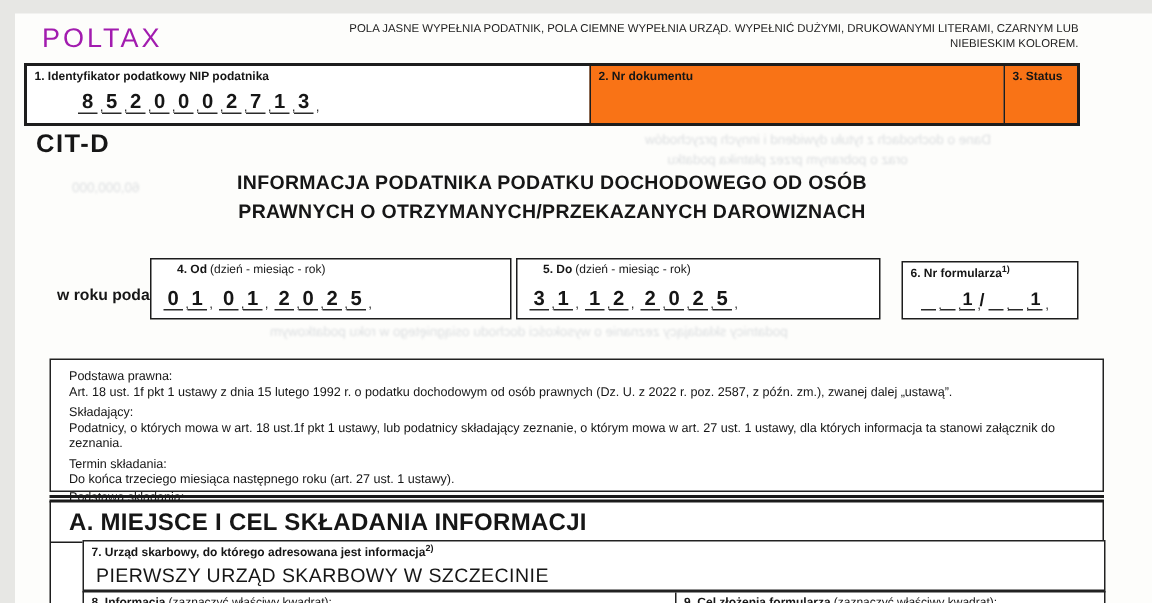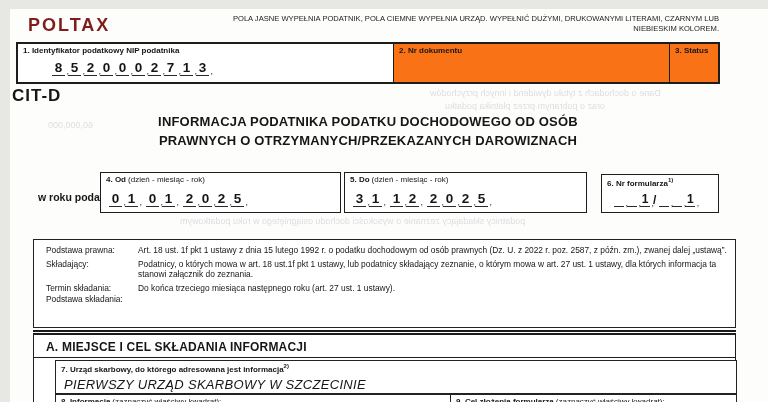--- a/index.html
+++ b/index.html
@@ -4,21 +4,21 @@
 <style>
   * { margin:0; padding:0; box-sizing:border-box; }
   body { background:#c9c9c7; }
   .screen {
     position:relative; width:768px; height:402px; overflow:hidden;
     background:#e7e7e4; font-family:"Liberation Sans", sans-serif; color:#161616;
   }
   .page { position:absolute; left:10px; top:9px; width:758px; height:393px; background:#fdfdfb; }
 
   
-  .logo { position:absolute; left:28px; top:15px; font-size:18px; letter-spacing:2px; color:#7f1d1d;font-weight:bold; }
+  .logo { position:absolute; left:28px; top:15px; font-size:18px; letter-spacing:2px; color:#a21caf; }
   .instructions { position:absolute; left:205px; top:14px; width:514px; text-align:right;
     font-size:7.6px; line-height:10px; color:#222; }
 
   
   .id-table { position:absolute; left:16px; top:42px; width:704px; height:42px;
     display:flex; border:2px solid #1d1d1d; background:#fff; }
   .id-cell { position:relative; height:100%; }
   .id-cell + .id-cell { border-left:1.8px solid #1d1d1d; }
   .cell-label { font-size:8px; font-weight:bold; padding:2px 0 0 5px; white-space:nowrap; }
   .shaded { background:#f97316; }
@@ -29,56 +29,56 @@
     font-weight:bold; font-size:13.5px; line-height:15px; border-bottom:1.5px solid #2a2a2a;
     position:relative; color:#161616; }
   .comb-cell::after { content:","; position:absolute; right:-4px; bottom:-4px;
     font-size:9px; font-weight:normal; color:#333; }
   .comb-gap { display:inline-block; width:5px; }
   .comb-small .comb-cell { width:10px; font-size:12px; line-height:13px; }
 
   .nip-comb { position:absolute; left:34px; bottom:6px; }
 
   
-  .form-symbol { position:absolute; left:12px; top:86px; font-size:17px; font-weight:bold; letter-spacing:1px; }
+  .form-symbol { position:absolute; left:24px; top:86px; font-size:17px; font-weight:bold; letter-spacing:1px; }
   .main-title { position:absolute; left:16px; top:112px; width:704px; text-align:center;
     font-weight:bold; font-size:13px; line-height:19px; letter-spacing:0.2px; }
 
   
   .year-label { position:absolute; left:38px; top:191px; font-size:10.5px; font-weight:bold; }
-  .date-box { position:absolute; top:172px; height:41px; border:1.6px solid #1d1d1d; background:#fff; }
+  .date-box { position:absolute; top:172px; height:41px; border:1.6px solid #1d1d1d; background:#fff;padding-left:12px; }
   .box-from { left:100px; width:241px; }
   .box-to   { left:344px; width:243px; }
   .box-formno { position:absolute; left:601px; top:174px; width:118px; height:39px;
     border:1.6px solid #1d1d1d; background:#fff; }
   .label-bold { font-weight:bold; }
   .label-rest { font-weight:normal; margin-left:2px; }
   .date-comb { position:absolute; left:8px; bottom:5px; }
   .formno-value { position:absolute; left:12px; bottom:5px; display:flex; align-items:flex-end; }
   .formno-slash { font-size:12px; font-weight:bold; margin:0 3px 0 0; }
   sup { font-size:6px; vertical-align:super; }
 
   
   .legal-box { position:absolute; left:33px; top:239px; width:703px; height:89px;
     border:1.4px solid #222; background:#fff; padding:5px 8px 0 12px; }
-  .legal-row { display:flex; margin-bottom:3px; }
+  .legal-row { display:flex; margin-bottom:3px;flex-direction:column; }
   .legal-label { width:92px; flex:none; font-size:8.4px; line-height:10.5px; }
   .legal-text { flex:1; font-size:8.4px; line-height:10.5px; }
 
   .double-line { position:absolute; left:33px; top:330px; width:703px; height:4px;
     border-top:2px solid #1a1a1a; border-bottom:1px solid #1a1a1a; }
 
   
   .section-a { position:absolute; left:33px; top:334px; width:703px; height:68px;
     border:1.6px solid #1d1d1d; border-bottom:none; background:#fff; }
-  .section-title { padding:5px 0 3px 12px; font-size:12px; font-weight:bold;
+  .section-title { padding:5px 0 3px 12px; font-size:16px; font-weight:bold;
     letter-spacing:0.2px; border-bottom:1.6px solid #1d1d1d; }
   .field7 { position:absolute; left:21px; top:25px; width:682px; height:34px;
     border:1.2px solid #222; background:#fff; }
-  .field7-value { font-size:13px; padding:3px 0 0 8px; letter-spacing:0.3px; white-space:nowrap;font-style:italic; }
+  .field7-value { font-size:13px; padding:3px 0 0 8px; letter-spacing:0.3px; white-space:nowrap; }
   .bottom-row { position:absolute; left:21px; top:59px; width:682px; height:12px;
     display:flex; border:1.2px solid #222; border-bottom:none; background:#fff; }
   .cell8 { width:395px; border-right:1.2px solid #222; }
   .cell9 { flex:1; }
   .small-label { font-size:8px; padding:2px 0 0 5px; white-space:nowrap; }
 
   
   .ghost { position:absolute; transform:scaleX(-1); color:#aab0b8; opacity:0.4;
     filter:blur(0.6px); font-size:9px; white-space:nowrap; pointer-events:none; }
 </style>

